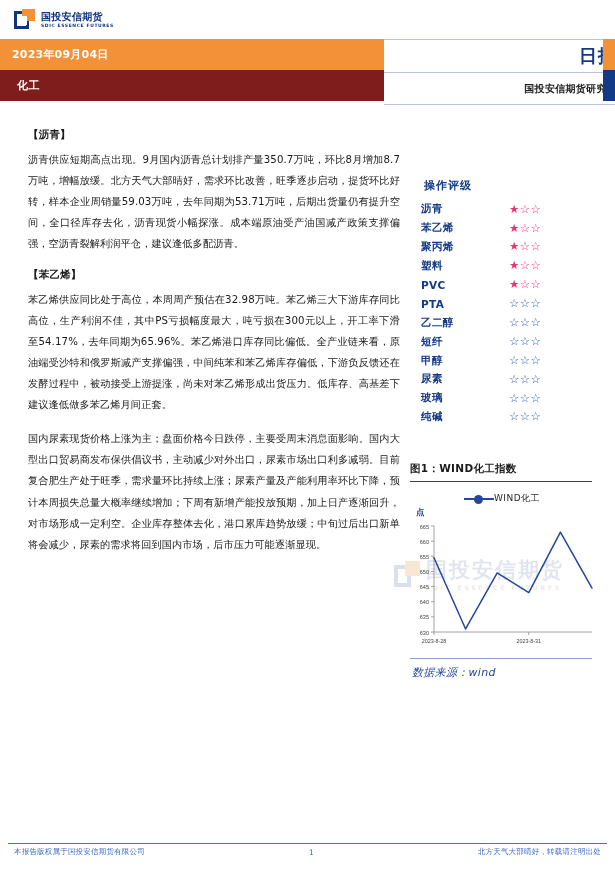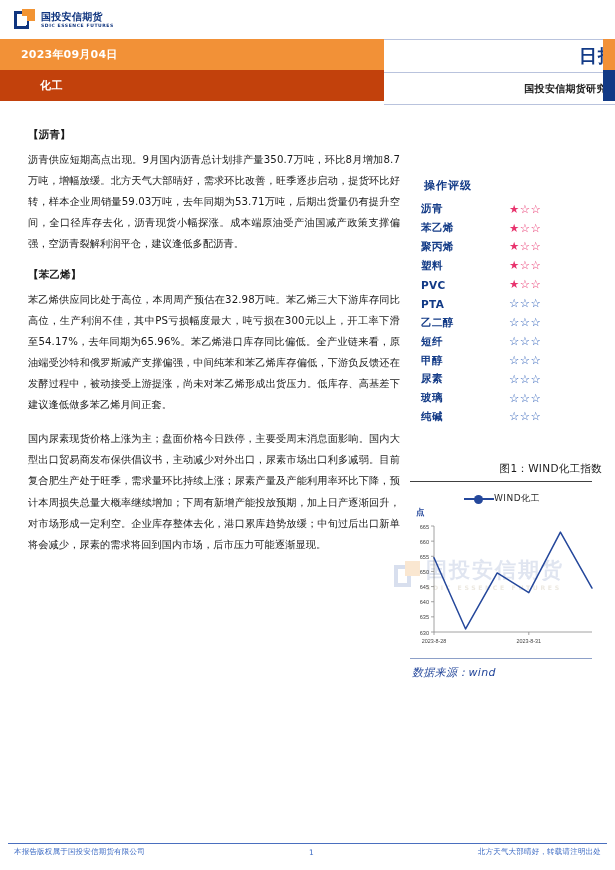--- a/index.html
+++ b/index.html
@@ -72,34 +72,34 @@
     position: absolute;
     left: 0; top: 39px;
     width: 392px;
     height: 62px;
   }
   .bar-orange {
     width: 100%; height: 31px;
     background: #f29137;
     display: flex;
     align-items: center;
-    padding-left: 21px;
+    padding-left: 12px;
   }
   .bar-orange .date-text {
     color: #ffffff;
     font-size: 11px;
     font-weight: bold;
     letter-spacing: 0.2px;
   }
   .bar-navy {
     width: 100%; height: 31px;
-    background: #c2410c;
-    display: flex;
-    align-items: center;
-    padding-left: 40px;
+    background: #7f1d1d;
+    display: flex;
+    align-items: center;
+    padding-left: 17px;
   }
   .bar-navy .sector-text {
     color: #ffffff;
     font-size: 11px;
     font-weight: bold;
     letter-spacing: 0.5px;
   }
 
   .header-right {
     position: absolute;
@@ -211,26 +211,25 @@
   .star-open-blue { color: #2e5fb8; }
 
   
   .chart-box {
     position: absolute;
     left: 402px; top: 462px;
     width: 200px;
   }
   .chart-title {
     font-size: 10.5px;
-    font-weight: normal;
+    font-weight: bold;
     color: #1a1a1a;
     letter-spacing: 0.3px;
     margin-bottom: 5px;
     margin-left: 8px;
-    text-align: right;
   }
   .chart-rule-top {
     border-bottom: 1.4px solid #404040;
     width: 182px;
     margin-left: 8px;
     margin-bottom: 10px;
   }
   .chart-legend {
     display: flex;
     align-items: center;

